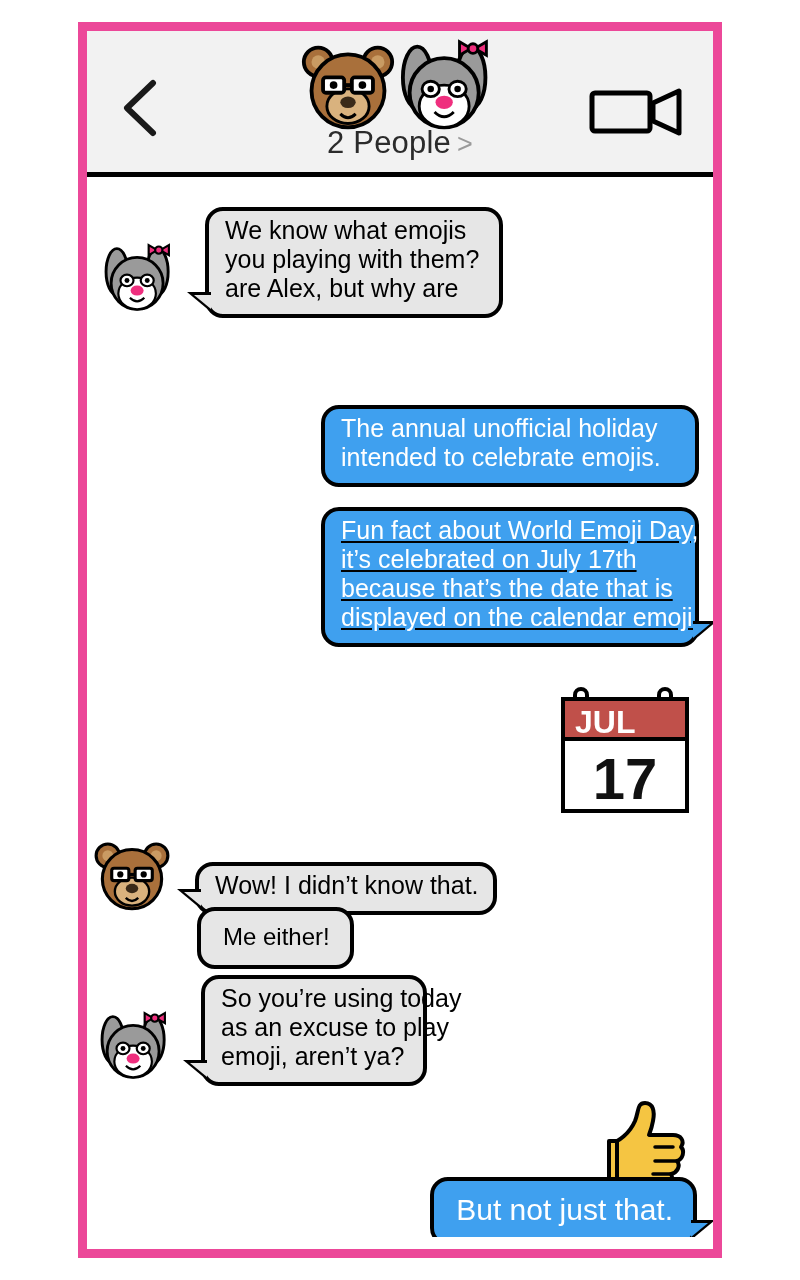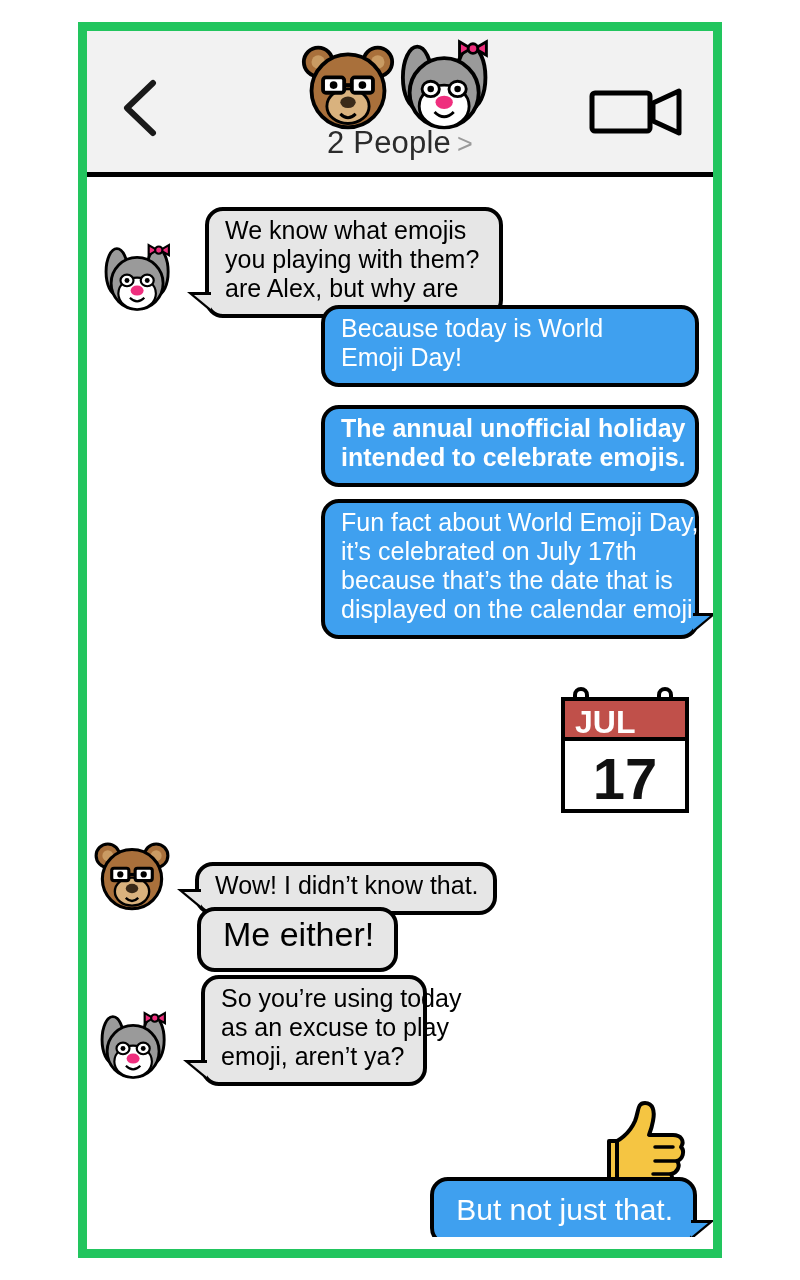--- a/index.html
+++ b/index.html
@@ -21,21 +21,21 @@
     background: #ffffff;
     box-sizing: border-box;
   }
   
   .device {
     position: absolute;
     left: 78px;
     top: 22px;
     width: 644px;
     height: 1236px;
-    border: 9px solid #22c55e;
+    border: 9px solid #ec4899;
     box-sizing: border-box;
     background: #ffffff;
     overflow: hidden;
   }
   .header {
     position: relative;
     height: 146px;
     background: #f2f2f2;
     border-bottom: 5px solid #000000;
     box-sizing: border-box;
@@ -249,35 +249,29 @@
           </svg>
         </span>
         <div class="bubble gray" style="margin-left:26px; width:298px;">
           <span class="tail-left"></span>
           <div class="nowrap">We know what emojis</div>
           <div class="nowrap">you playing with them?</div>
           <div class="nowrap">are Alex, but why are</div>
         </div>
       </div>
 
-      <div class="row" style="right:14px; top:128px;">
+
+      <div class="row" style="right:14px; top:228px;">
         <div class="bubble blue" style="width:378px;">
-          <div class="nowrap">Because today is World</div>
-          <div class="nowrap">Emoji Day!</div>
-        </div>
-      </div>
-
-      <div class="row" style="right:14px; top:228px;">
-        <div class="bubble blue" style="width:378px;font-weight:bold;">
           <div class="nowrap">The annual unofficial holiday</div>
           <div class="nowrap">intended to celebrate emojis.</div>
         </div>
       </div>
 
-      <div class="row" style="right:14px; top:322px;">
+      <div class="row" style="right:14px; top:330px;text-decoration:underline;">
         <div class="bubble blue" style="width:378px;">
           <span class="tail-right blue"></span>
           <div class="nowrap">Fun fact about World Emoji Day,</div>
           <div class="nowrap">it’s celebrated on July 17th</div>
           <div class="nowrap">because that’s the date that is</div>
           <div class="nowrap">displayed on the calendar emoji.</div>
         </div>
       </div>
 
       <div class="sticker" style="right:18px; top:504px;">
@@ -309,21 +303,21 @@
             <path d="M42 78 Q50 86 58 78" fill="none" stroke="#000" stroke-width="3"></path>
           </svg>
         </span>
         <div class="bubble gray" style="margin-left:24px;">
           <span class="tail-left"></span>
           <div class="nowrap">Wow! I didn’t know that.</div>
         </div>
       </div>
 
       <div class="row" style="left:110px; top:730px;">
-        <div class="bubble gray" style="padding:4px 20px 14px 22px; font-size:34px;">
+        <div class="bubble gray" style="padding:12px 20px 14px 22px; font-size:24px;">
           <div class="nowrap">Me either!</div>
         </div>
       </div>
 
       <div class="row" style="left:10px; top:798px;">
         <span class="avatar">
           <svg width="78" height="78" viewBox="0 0 108 100">
             <ellipse cx="22" cy="40" rx="15" ry="32" fill="#9a9a9a" stroke="#000" stroke-width="4"></ellipse>
             <ellipse cx="78" cy="40" rx="15" ry="32" fill="#9a9a9a" stroke="#000" stroke-width="4"></ellipse>
             <circle cx="50" cy="56" r="36" fill="#9a9a9a" stroke="#000" stroke-width="4"></circle>

